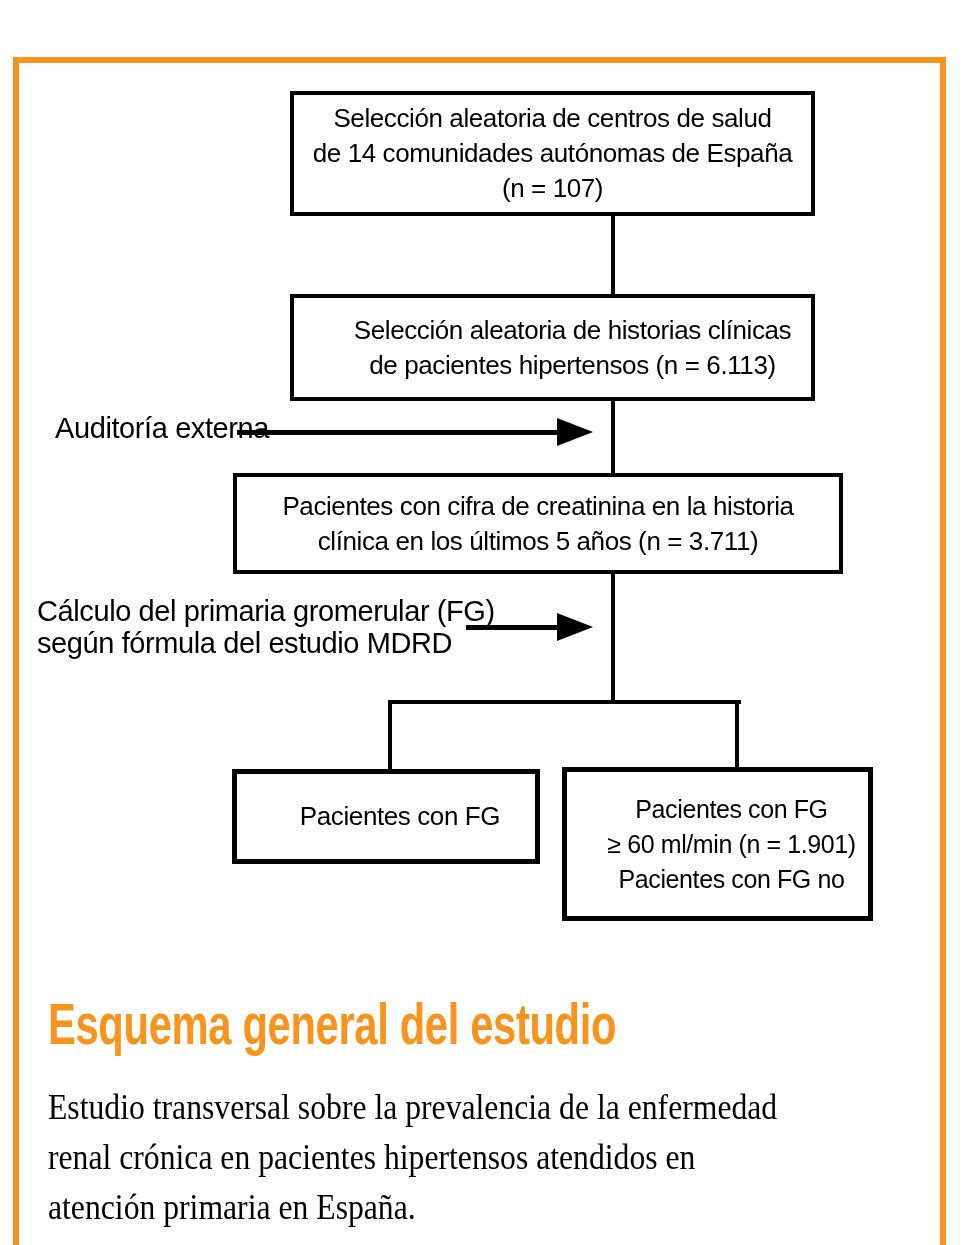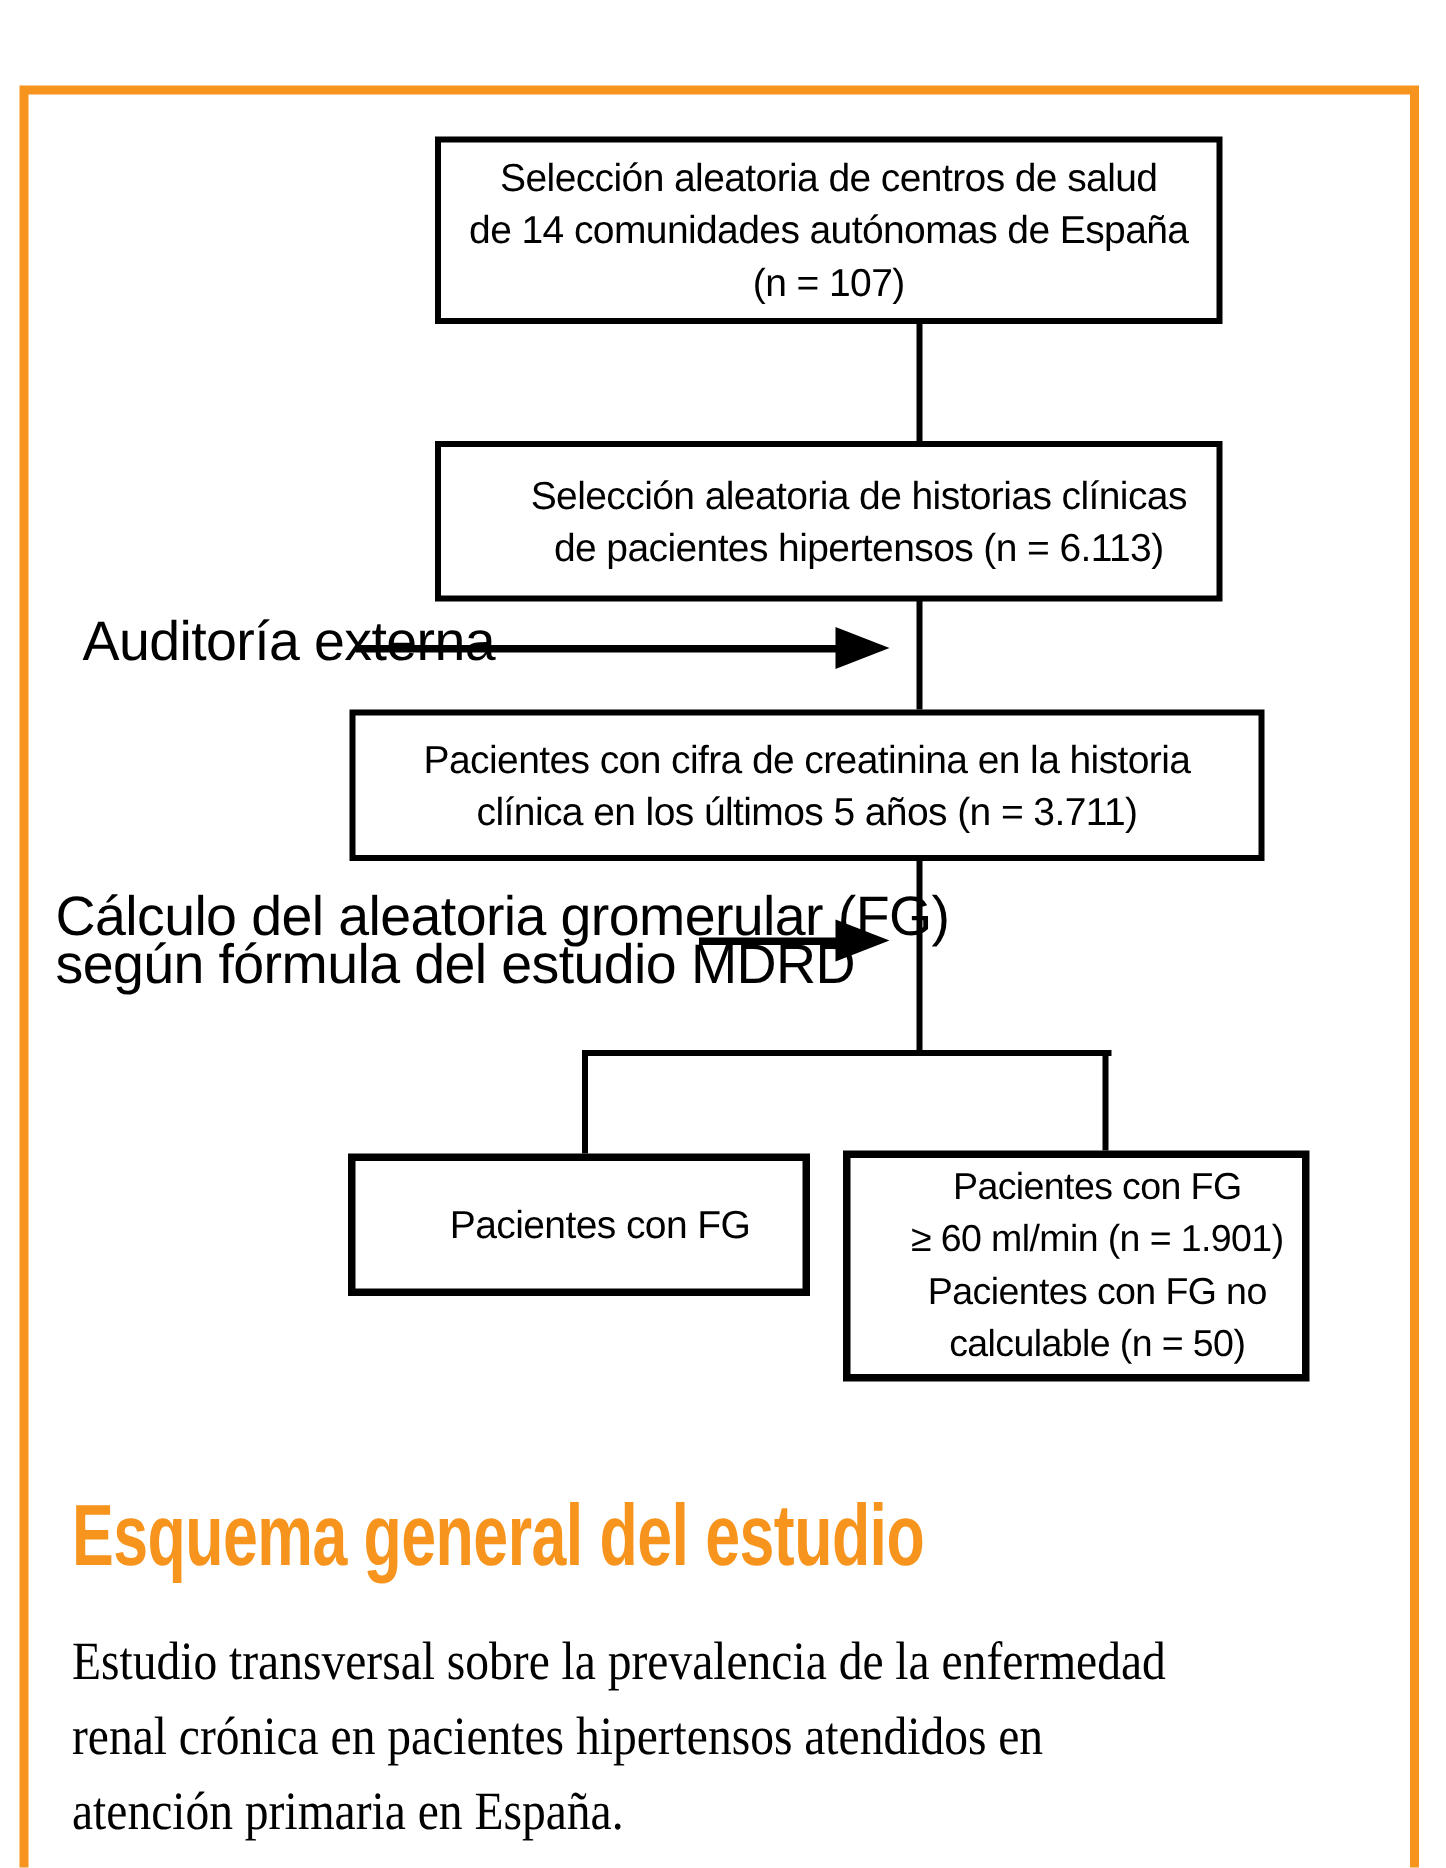--- a/index.html
+++ b/index.html
@@ -9,21 +9,21 @@
   .frame{position:absolute;left:13px;top:13px;width:933px;height:1211px;
          border:6px solid #F7941D;box-sizing:border-box;background:transparent;}
   .fbox{position:absolute;box-sizing:border-box;border:4px solid #000;background:#fff;
         display:flex;flex-direction:column;align-items:center;justify-content:center;
         text-align:center;font-size:26px;line-height:35px;letter-spacing:-0.4px;}
   .fbox.thick{border-width:5px;padding-left:28px;}
   .cline{position:absolute;background:#000;}
   .arrowhead{position:absolute;width:0;height:0;
              border-top:14px solid transparent;border-bottom:14px solid transparent;
              border-left:36px solid #000;}
-  .sidelabel{position:absolute;font-size:37px;line-height:32px;letter-spacing:-0.4px;white-space:nowrap;}
+  .sidelabel{position:absolute;font-size:29px;line-height:32px;letter-spacing:-0.4px;white-space:nowrap;}
   .title{position:absolute;left:48px;top:948px;font-size:58px;font-weight:bold;
          color:#F7941D;white-space:nowrap;transform:scaleX(0.72);transform-origin:left center;
          letter-spacing:-0.5px;line-height:64px;}
   .caption{position:absolute;left:48px;top:1038px;
            font-family:"Liberation Serif","DejaVu Serif",serif;
            font-size:36px;line-height:50px;white-space:nowrap;
            transform:scaleX(0.88);transform-origin:left top;}
 </style>
 </head>
 <body>
@@ -52,40 +52,39 @@
   <div class="arrowhead" style="left:557px;top:374px;"></div>
 
   <div class="cline" style="left:611px;top:355px;width:4px;height:76px;"></div>
 
   <div class="fbox" style="left:233px;top:429px;width:610px;height:101px;">
     <div>Pacientes con cifra de creatinina en la historia</div>
     <div>clínica en los últimos 5 años (n = 3.711)</div>
   </div>
 
   <div class="sidelabel" style="left:37px;top:551px;">
-    <div>Cálculo del aleatoria gromerular (FG)</div>
+    <div>Cálculo del primaria gromerular (FG)</div>
     <div>según fórmula del estudio MDRD</div>
   </div>
   <div class="cline" style="left:466px;top:581px;width:93px;height:5px;"></div>
   <div class="arrowhead" style="left:557px;top:569px;"></div>
 
   <div class="cline" style="left:611px;top:528px;width:4px;height:132px;"></div>
   <div class="cline" style="left:388px;top:656px;width:353px;height:4px;"></div>
   <div class="cline" style="left:388px;top:656px;width:4px;height:71px;"></div>
   <div class="cline" style="left:735px;top:656px;width:4px;height:69px;"></div>
 
   <div class="fbox thick" style="left:232px;top:725px;width:308px;height:95px;">
     <div>Pacientes con FG</div>
   </div>
 
   <div class="fbox thick" style="left:562px;top:723px;width:311px;height:154px;font-size:25px;line-height:35px;">
     <div>Pacientes con FG</div>
     <div>≥ 60 ml/min (n = 1.901)</div>
     <div>Pacientes con FG no</div>
-    <div>calculable (n = 50)</div>
   </div>
 
   <div class="title">Esquema general del estudio</div>
 
   <div class="caption">
     <div>Estudio transversal sobre la prevalencia de la enfermedad</div>
     <div>renal crónica en pacientes hipertensos atendidos en</div>
     <div>atención primaria en España.</div>
   </div>
 

